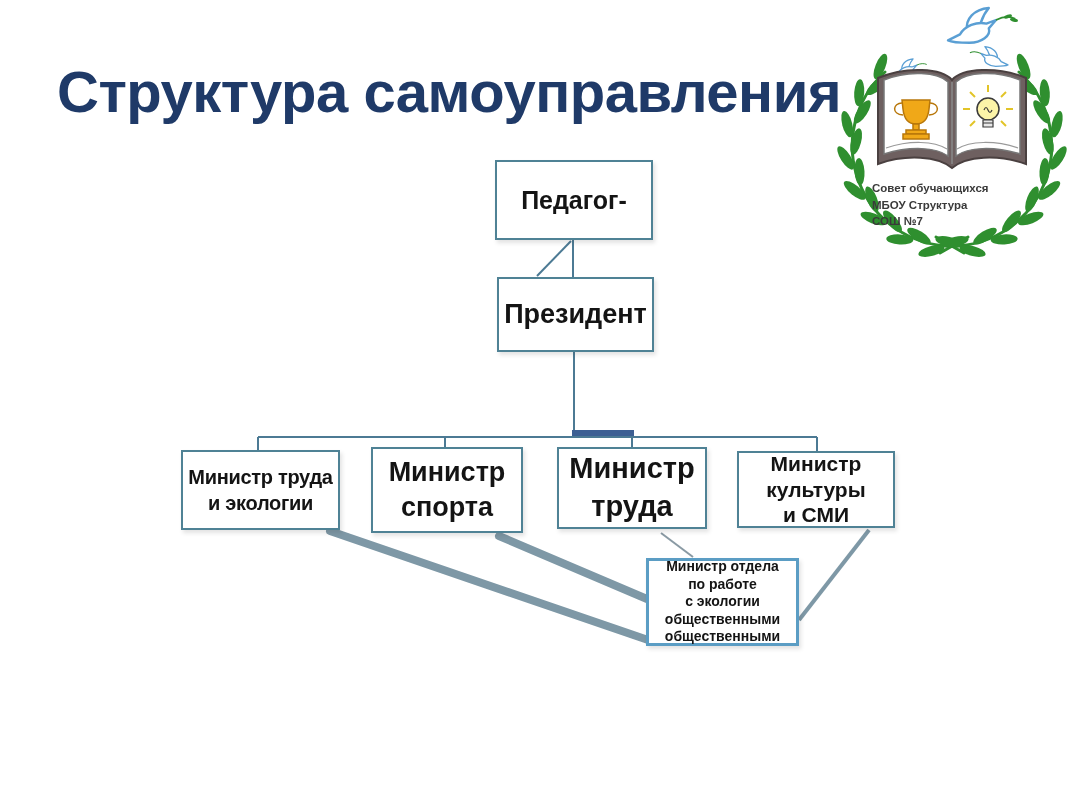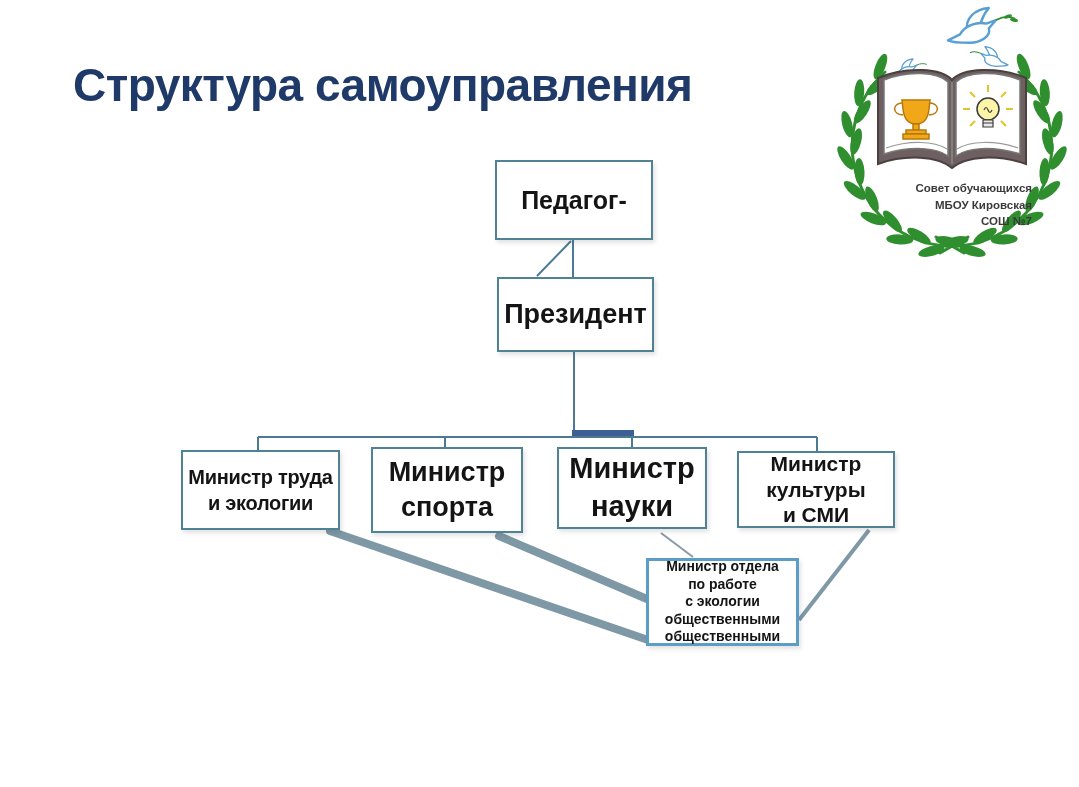--- a/index.html
+++ b/index.html
@@ -2,22 +2,22 @@
 <html style="--title: #1f3a68; --box-text: #141414; --box-border: #4f8295; --children-box-border: #5b9dc4; --connector: #4c7a94; --connector-accent: #3d5f93; --thick-link: #7e98a6; --wreath-green: #2f8f2f; --dove-blue: #5a9fd4; --trophy-gold: #f0a818; --bulb-yellow: #fcf4a8;"><head>
 <meta charset="utf-8">
 <style>
   html,body { margin:0; padding:0; background:#e8e8e8; }
   .canvas {
     position:relative; width:1079px; height:787px;
     background:#ffffff; overflow:hidden;
     font-family:"Liberation Sans","DejaVu Sans",sans-serif;
   }
   .title {
-    position:absolute; left:73px; top:58px; margin:0;
-    font-size:46px; font-weight:700; letter-spacing:-0.5px;
+    position:absolute; left:57px; top:58px; margin:0;
+    font-size:58px; font-weight:700; letter-spacing:-0.5px;
     color:var(--title,#1f3a68); white-space:nowrap;
   }
   
   .node {
     position:absolute; background:#ffffff;
     border:2px solid var(--box-border,#4f8295);
     display:flex; flex-direction:column; align-items:center; justify-content:center;
     text-align:center; font-weight:700; color:var(--box-text,#141414);
     line-height:1.3; box-sizing:border-box;
     box-shadow:2px 3px 4px rgba(60,60,60,0.14);
@@ -39,21 +39,21 @@
   .c-thin   { stroke:#8a9aa4; stroke-width:2; fill:none; }
   
   .logo { position:absolute; left:826px; top:6px; width:252px; height:252px; }
   .logo-svg { position:absolute; left:0; top:0; }
   .wreath-stems { stroke:var(--wreath-green,#2f8f2f); stroke-width:3; fill:none; stroke-linecap:round; }
   .wreath-leaves { fill:var(--wreath-green,#2f8f2f); }
   .dove { fill:#ffffff; stroke:var(--dove-blue,#5a9fd4); stroke-width:2; stroke-linejoin:round; }
   .branch { stroke:var(--wreath-green,#2f8f2f); stroke-width:1.5; fill:none; }
   .branch-leaf { fill:var(--wreath-green,#2f8f2f); stroke:none; }
   .logo-caption {
-    position:absolute; left:46px; top:174px; width:160px; text-align:right;
+    position:absolute; left:46px; top:174px; width:160px; text-align:left;
     font-size:11.5px; font-weight:700; color:#3a3a3a; line-height:1.45;
   }
 </style>
 </head>
 <body>
 
 <div class="canvas">
 
   <h1 class="title">Структура самоуправления</h1>
 
@@ -86,21 +86,21 @@
     <div>Президент</div>
   </div>
 
   <div class="node sport">
     <div>Министр</div>
     <div>спорта</div>
   </div>
 
   <div class="node science">
     <div>Министр</div>
-    <div>науки</div>
+    <div>труда</div>
   </div>
 
   <div class="node culture">
     <div>Министр</div>
     <div>культуры</div>
     <div>и СМИ</div>
   </div>
 
   <div class="node children">
     <div>Министр отдела</div>
@@ -201,18 +201,18 @@
         </g>
         <circle cx="162" cy="103" r="11" fill="var(--bulb-yellow,#fcf4a8)" stroke="#3a3a3a" stroke-width="1.5"></circle>
         <path d="M158,104 q2,-5 4,0 q2,5 4,0" stroke="#3a3a3a" stroke-width="1.2" fill="none"></path>
         <path d="M157,114 h10 v7 h-10 z" fill="#e8e8e8" stroke="#3a3a3a" stroke-width="1.2"></path>
         <line x1="157" y1="117" x2="167" y2="117" stroke="#3a3a3a" stroke-width="1"></line>
       </g>
     </svg>
 
     <div class="logo-caption">
       <div>Совет обучающихся</div>
-      <div>МБОУ Кировская</div>
+      <div>МБОУ Структура</div>
       <div>СОШ №7</div>
     </div>
   </div>
 
 </div>
 
 </body></html>

